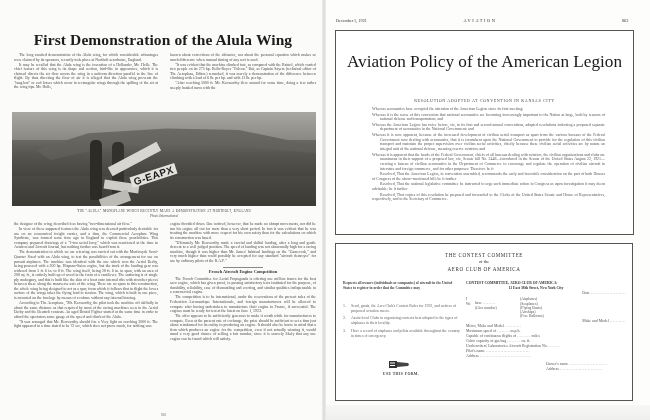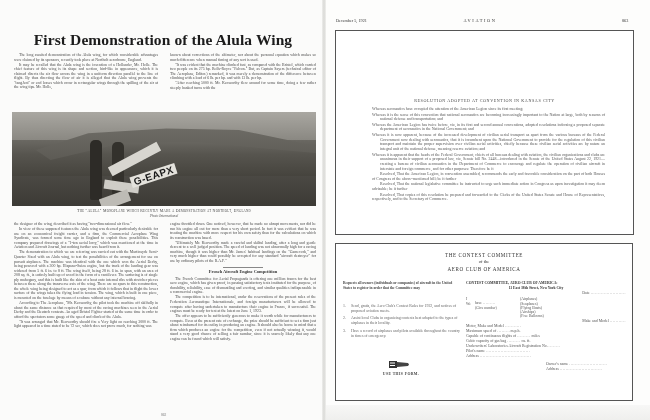--- a/index.html
+++ b/index.html
@@ -132,20 +132,21 @@
 
   <div class="gutter"></div>
 
   <div class="page-right"></div>
 
   <div class="run-date">December 5, 1921</div>
   <div class="run-title">AVIATION</div>
   <div class="run-folio">863</div>
 
   <div class="box1">
+    <div class="box1-title">Aviation Policy of the American Legion</div>
     <div class="box1-sub">RESOLUTION ADOPTED AT CONVENTION IN KANSAS CITY</div>
     <div class="resolution">
       <div class="wh">Whereas aeronautics have occupied the attention of the American Legion since its first meeting;</div>
       <div class="wh">Whereas it is the sense of this convention that national aeronautics are becoming increasingly important to the Nation at large, both by reasons of national defense and transportation; and</div>
       <div class="wh">Whereas the American Legion has twice before, viz, in its first and second annual conventions, adopted resolutions indorsing a proposed separate department of aeronautics in the National Government; and</div>
       <div class="wh">Whereas it is now apparent, because of the increased development of civilian aerial transport as apart from the various bureaus of the Federal Government now dealing with aeronautics, that it is incumbent upon the National Government to provide for the regulation of this civilian transport and maintain the proper supervision over civilian aerial activities, chiefly because these civilian aerial activities are by nature an integral unit of the national defense, meaning reserve aviation; and</div>
       <div class="wh">Whereas it is apparent that the heads of the Federal Government, chiefs of all bureaus dealing with aviation, the civilian organizations and clubs are unanimous in their support of a proposed law, viz, Senate bill No. 2448—introduced in the Senate of the United States August 22, 1921—creating a bureau of civilian aeronautics in the Department of Commerce to encourage and regulate the operation of civilian aircraft in interstate and foreign commerce, and for other purposes: Therefore be it</div>
       <div class="res">Resolved, That the American Legion, in convention assembled, recommends the early and favorable consideration on the part of both Houses of Congress of the above-mentioned bill; be it further</div>
       <div class="res">Resolved, That the national legislative committee be instructed to urge such immediate action in Congress as upon investigation it may deem advisable; be it further</div>
       <div class="res">Resolved, That copies of this resolution be prepared and forwarded to the Clerks of the United States Senate and House of Representatives, respectively, and to the Secretary of Commerce.</div>

